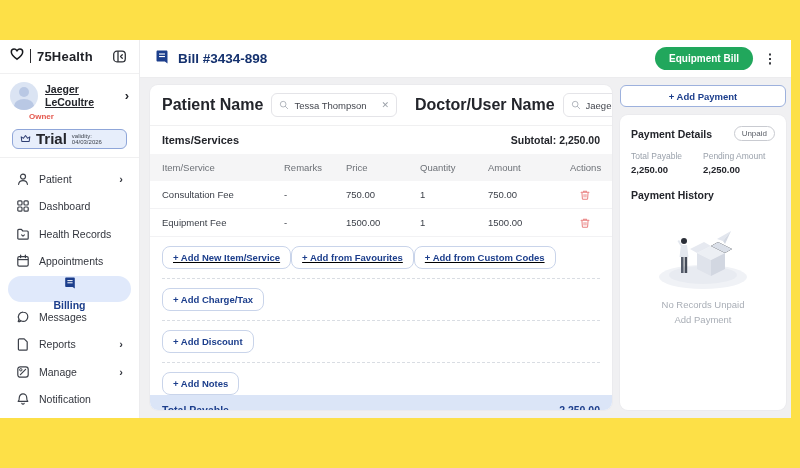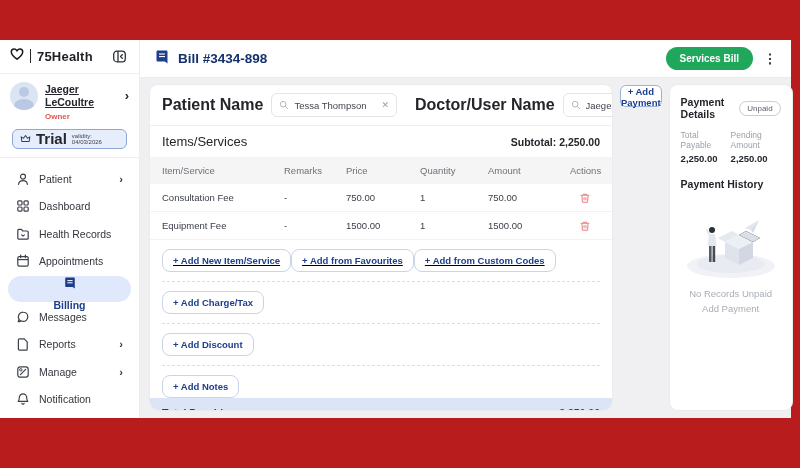--- a/index.html
+++ b/index.html
@@ -1,35 +1,35 @@
 <!DOCTYPE html>
 <html><head>
 <meta charset="utf-8">
 <style>
   * { margin:0; padding:0; box-sizing:border-box; }
   html,body { width:800px; height:468px; background:#ffffff; font-family:"Liberation Sans", sans-serif; }
-  .page { position:relative; width:800px; height:468px; background:#b91c1c; overflow:hidden; }
+  .page { position:relative; width:800px; height:468px; background:#fde047; overflow:hidden; }
   .app { position:absolute; left:0; top:40px; width:791px; height:378px; display:flex; background:#f0f0f2; }
 
   
   .sidebar { width:140px; min-width:140px; background:#ffffff; border-right:1px solid #ececee; display:flex; flex-direction:column; }
   .side-head { height:38px; display:flex; align-items:center; padding:0 10px; border-bottom:1px solid #f0f0f1; }
   .brand { display:flex; align-items:center; gap:4px; flex:1; }
   .brand-divider { width:1px; height:14px; background:#2a2a2e; margin:0 2px; }
   .brand-name { font-size:13px; font-weight:700; color:#1e2026; letter-spacing:.2px; }
   .collapse-btn { width:20px; height:20px; display:flex; align-items:center; justify-content:center; cursor:pointer; }
 
   .user-card { display:flex; align-items:center; gap:7px; padding:8px 10px 2px 10px; }
   .avatar { width:28px; height:28px; border-radius:50%; background:#dbe4f3; position:relative; overflow:hidden; flex-shrink:0; }
   .avatar::before { content:""; position:absolute; left:9px; top:5px; width:10px; height:10px; border-radius:50%; background:#b9c8e4; }
   .avatar::after { content:""; position:absolute; left:4px; top:17px; width:20px; height:14px; border-radius:50%; background:#b9c8e4; }
   .user-meta { flex:1; }
   .user-name { font-size:10.5px; font-weight:600; color:#23252b; line-height:1.25;text-decoration:underline; }
   .user-chevron { font-size:13px; color:#23252b; font-weight:700; cursor:pointer; }
-  .user-role { font-size:8px; font-weight:700; color:#e4584e; padding:0 10px 6px 45px; }
+  .user-role { font-size:8px; font-weight:700; color:#e4584e; padding:0 10px 6px 29px; }
 
   .trial-badge { margin:2px 12px 8px 12px; height:21px; border:1px solid #8fa6d9; background:#e7eefb; border-radius:6px; display:flex; align-items:center; padding:0 7px; gap:5px; }
   .trial-label { font-size:15px; font-weight:700; color:#23252b; }
   .trial-validity { margin-left:auto; font-size:6px; color:#3a3f49; }
   .side-divider { height:1px; background:#f0f0f1; margin:0 0 4px 0; }
 
   .menu { flex:1; padding:4px 8px; display:flex; flex-direction:column; }
   .menu-item { height:26px; margin-bottom:1.6px; display:flex; align-items:center; gap:9px; padding:0 8px; border-radius:13px; cursor:pointer; color:#3c4049; }
   .menu-item .mi-label { font-size:10.5px; font-weight:500; color:#33363e; flex:1; }
   .menu-item .mi-chevron { font-size:11px; color:#33363e; font-weight:700; }
@@ -48,21 +48,21 @@
 
   
   .bill-card { width:462px; min-width:462px; background:#ffffff; border-radius:8px; box-shadow:0 0 0 1px #ebebee; display:flex; flex-direction:column; overflow:hidden; }
   .names-row { display:flex; align-items:center; gap:8px; padding:8px 12px; border-bottom:1px solid #f0f0f1; }
   .field-label { font-size:16px; font-weight:700; color:#23252b; white-space:nowrap; }
   .search-box { display:flex; align-items:center; gap:5px; border:1px solid #e4e4e8; border-radius:6px; height:24px; padding:0 7px; background:#fff; }
   .search-box input { border:none; outline:none; font-size:9.5px; color:#43464e; width:82px; font-family:"Liberation Sans", sans-serif; background:transparent; }
   .clear-x { font-size:9px; color:#9aa0a8; cursor:pointer; }
 
   .items-head { display:flex; align-items:center; justify-content:space-between; padding:8px 12px; }
-  .items-title { font-size:13px; font-weight:400; color:#23252b; }
+  .items-title { font-size:11px; font-weight:700; color:#23252b; }
   .subtotal { font-size:10.5px; font-weight:700; color:#23252b; }
 
   .tbl { width:100%; }
   .tbl-row { display:grid; grid-template-columns: 122px 62px 74px 68px 82px 1fr; align-items:center; padding:0 12px; }
   .tbl-head { background:#f5f5f6; height:27px; }
   .tbl-head .tbl-cell { font-size:9.5px; color:#6d7177; font-weight:500; }
   .tbl-body-row { height:28px; border-bottom:1px solid #f2f2f4; }
   .tbl-cell { font-size:9.5px; color:#3c4049; }
   .tc-actions { text-align:center; }
   .trash-btn { background:none; border:none; cursor:pointer; padding:2px; display:inline-flex; }
@@ -70,21 +70,21 @@
   .adders { padding:9px 12px 0 12px; flex:1; }
   .adder-row { display:flex; gap:0;text-decoration:underline; }
   .pill-btn { background:#ffffff; border:1px solid #c9d4ea; color:#1c3e8c; font-size:9.5px; font-weight:700; border-radius:8px; padding:5px 10px; cursor:pointer; white-space:nowrap; font-family:"Liberation Sans", sans-serif; }
   .dashed-sep { border-top:1px dashed #d9dde3; margin:9px 0; }
 
   .total-row { margin-top:auto; background:#dbe5f7; display:flex; align-items:center; justify-content:space-between; padding:9px 12px; }
   .total-label { font-size:10.5px; font-weight:700; color:#1c3e8c; }
   .total-value { font-size:10.5px; font-weight:700; color:#1c3e8c; }
 
   
-  .pay-col { width:166px; min-width:166px; display:flex; flex-direction:row; gap:8px; }
+  .pay-col { width:166px; min-width:166px; display:flex; flex-direction:column; gap:8px; }
   .add-payment-btn { height:22px; background:#ffffff; border:1px solid #9db1dd; border-radius:6px; color:#1c3e8c; font-size:9.5px; font-weight:700; cursor:pointer; font-family:"Liberation Sans", sans-serif; }
   .pay-card { flex:1; background:#ffffff; border-radius:8px; box-shadow:0 0 0 1px #ebebee; padding:11px 11px; display:flex; flex-direction:column; }
   .pay-head { display:flex; align-items:center; justify-content:space-between; }
   .pay-title { font-size:10.5px; font-weight:700; color:#23252b; }
   .status-badge { font-size:8px; color:#5a5e66; border:1px solid #c9cbd1; border-radius:8px; padding:2px 7px; background:#fff;text-align:center; }
   .amounts { display:flex; margin-top:10px; }
   .amount-block { width:50%; }
   .amount-label { font-size:8.5px; color:#9aa1ab; }
   .amount-value { font-size:9.5px; font-weight:700; color:#23252b; margin-top:3px; }
   .history-title { font-size:10.5px; font-weight:700; color:#23252b; margin-top:14px; }
@@ -234,21 +234,21 @@
     <main class="main">
       <header class="topbar">
         <span>
           <svg width="16" height="16" viewBox="0 0 14 14">
               <path d="M3.2 1.4h7.6c.55 0 1 .45 1 1V12.6l-2.3-1.6H3.2c-.55 0-1-.45-1-1V2.4c0-.55.45-1 1-1z" fill="#1c3e8c"></path>
               <line x1="4.4" y1="4.4" x2="9.6" y2="4.4" stroke="#ffffff" stroke-width="1"></line>
               <line x1="4.4" y1="6.6" x2="9.6" y2="6.6" stroke="#ffffff" stroke-width="1"></line>
             </svg>
         </span>
         <h1 class="topbar-title">Bill #3434-898</h1>
-        <button class="finalize-btn">Services Bill</button>
+        <button class="finalize-btn">Equipment Bill</button>
         <span class="kebab">⋮</span>
       </header>
 
       <div class="content">
 
         <section class="bill-card">
           <div class="names-row">
             <span class="field-label">Patient Name</span>
             <div class="search-box">
               <span><svg width="10" height="10" viewBox="0 0 12 12">

